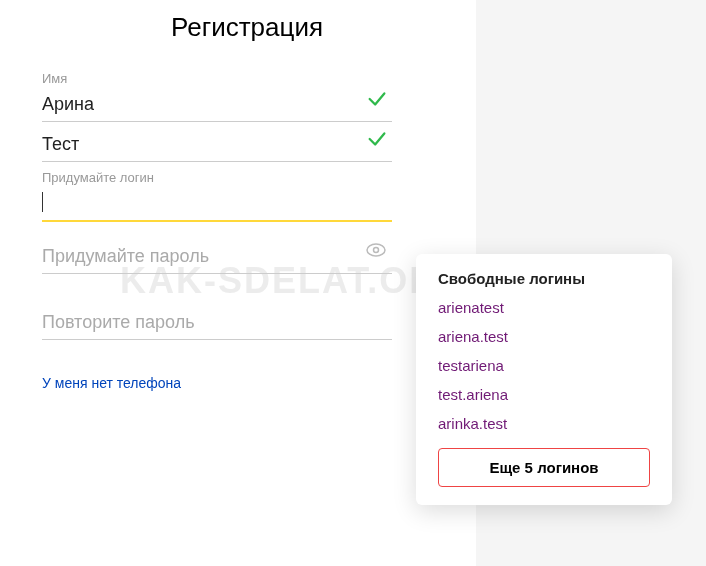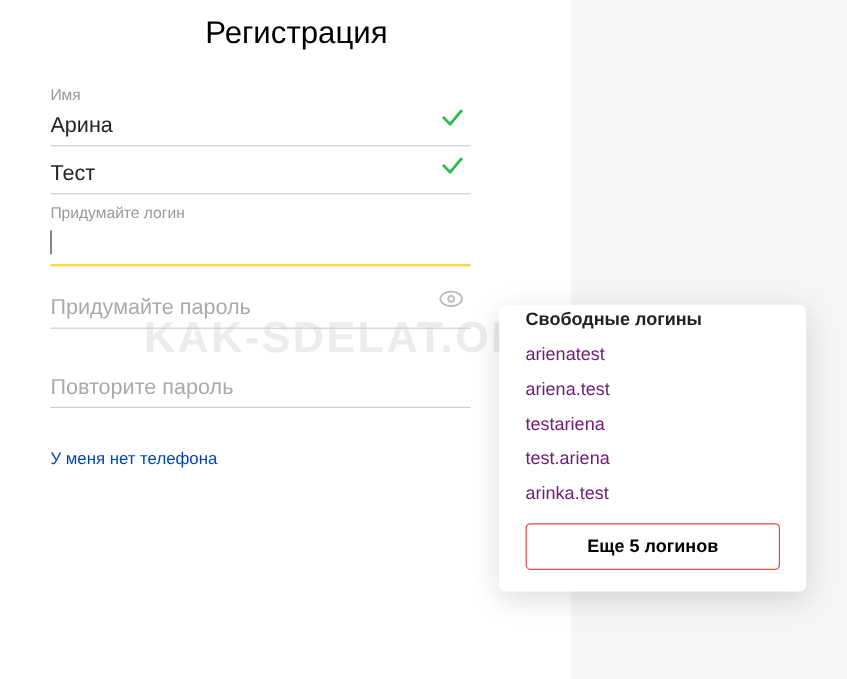--- a/index.html
+++ b/index.html
@@ -18,21 +18,21 @@
   .field.valid .check { display: block; }
   .check { position: absolute; right: 4px; bottom: 8px; display: none; }
   .field.focused .field-input { border-bottom: 2px solid #ffd83a; }
   .cursor { position: absolute; left: 0; bottom: 10px; width: 1px; height: 20px; background: #333; }
   .eye { position: absolute; right: 4px; bottom: 8px; color: #bbb; }
   .placeholder-field { margin-bottom: 34px; }
   .placeholder-field .field-input { color: #aaa; }
   .link { color: #0044bb; font-size: 14px; cursor: pointer; }
   .suggest-panel {
     position: absolute; left: 416px; top: 254px; width: 256px;
-    background: #fff; border-radius: 6px; padding: 4px 22px 18px 22px;
+    background: #fff; border-radius: 6px; padding: 16px 22px 18px 22px;
     box-shadow: 0 6px 24px rgba(0,0,0,0.14);
   }
   .suggest-title { font-size: 15px; font-weight: bold; margin-bottom: 12px; color: #222; }
   .suggest-item { color: #701a75; font-size: 15px; margin-bottom: 12px; cursor: pointer; }
   .more-btn {
     width: 100%; border: 1px solid #ef4444; border-radius: 4px; background: #fff;
     padding: 10px 0; font-size: 15px; font-weight: bold; text-align: center; cursor: pointer;
     margin-top: 4px;
   }
   .watermark {

